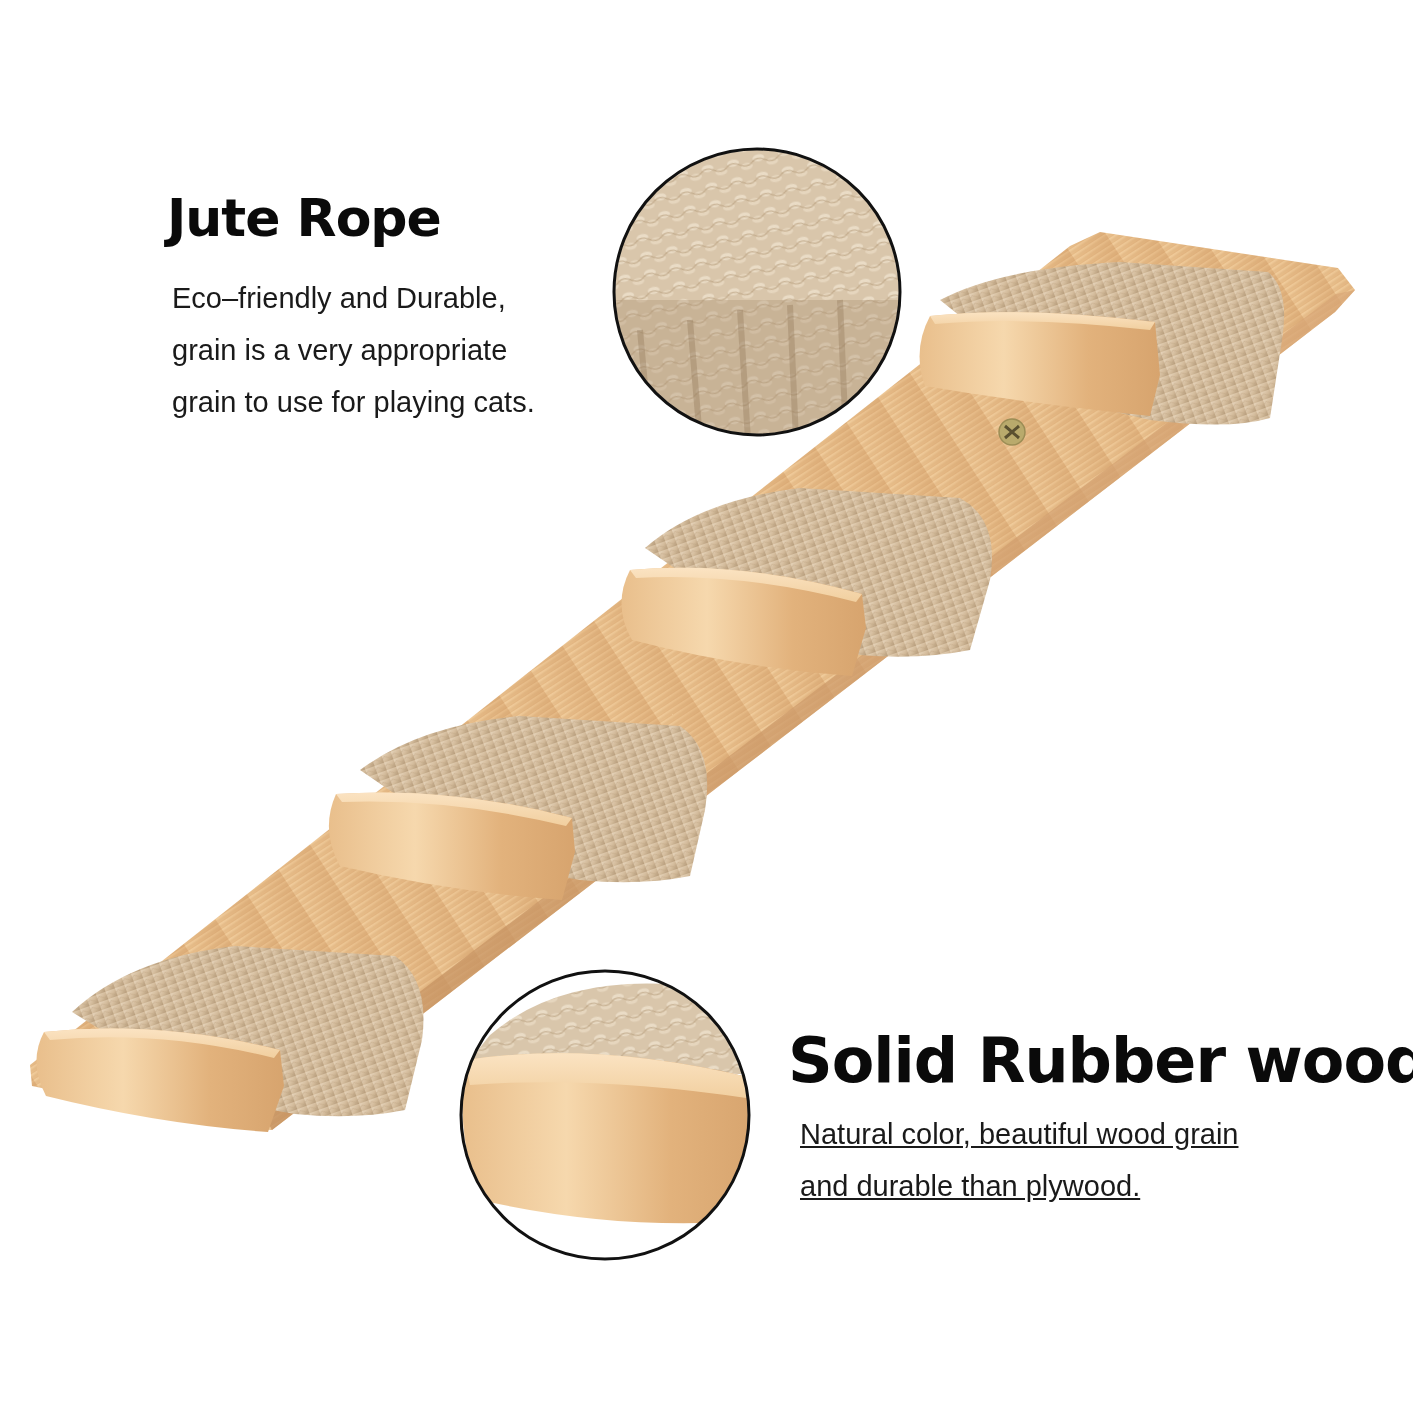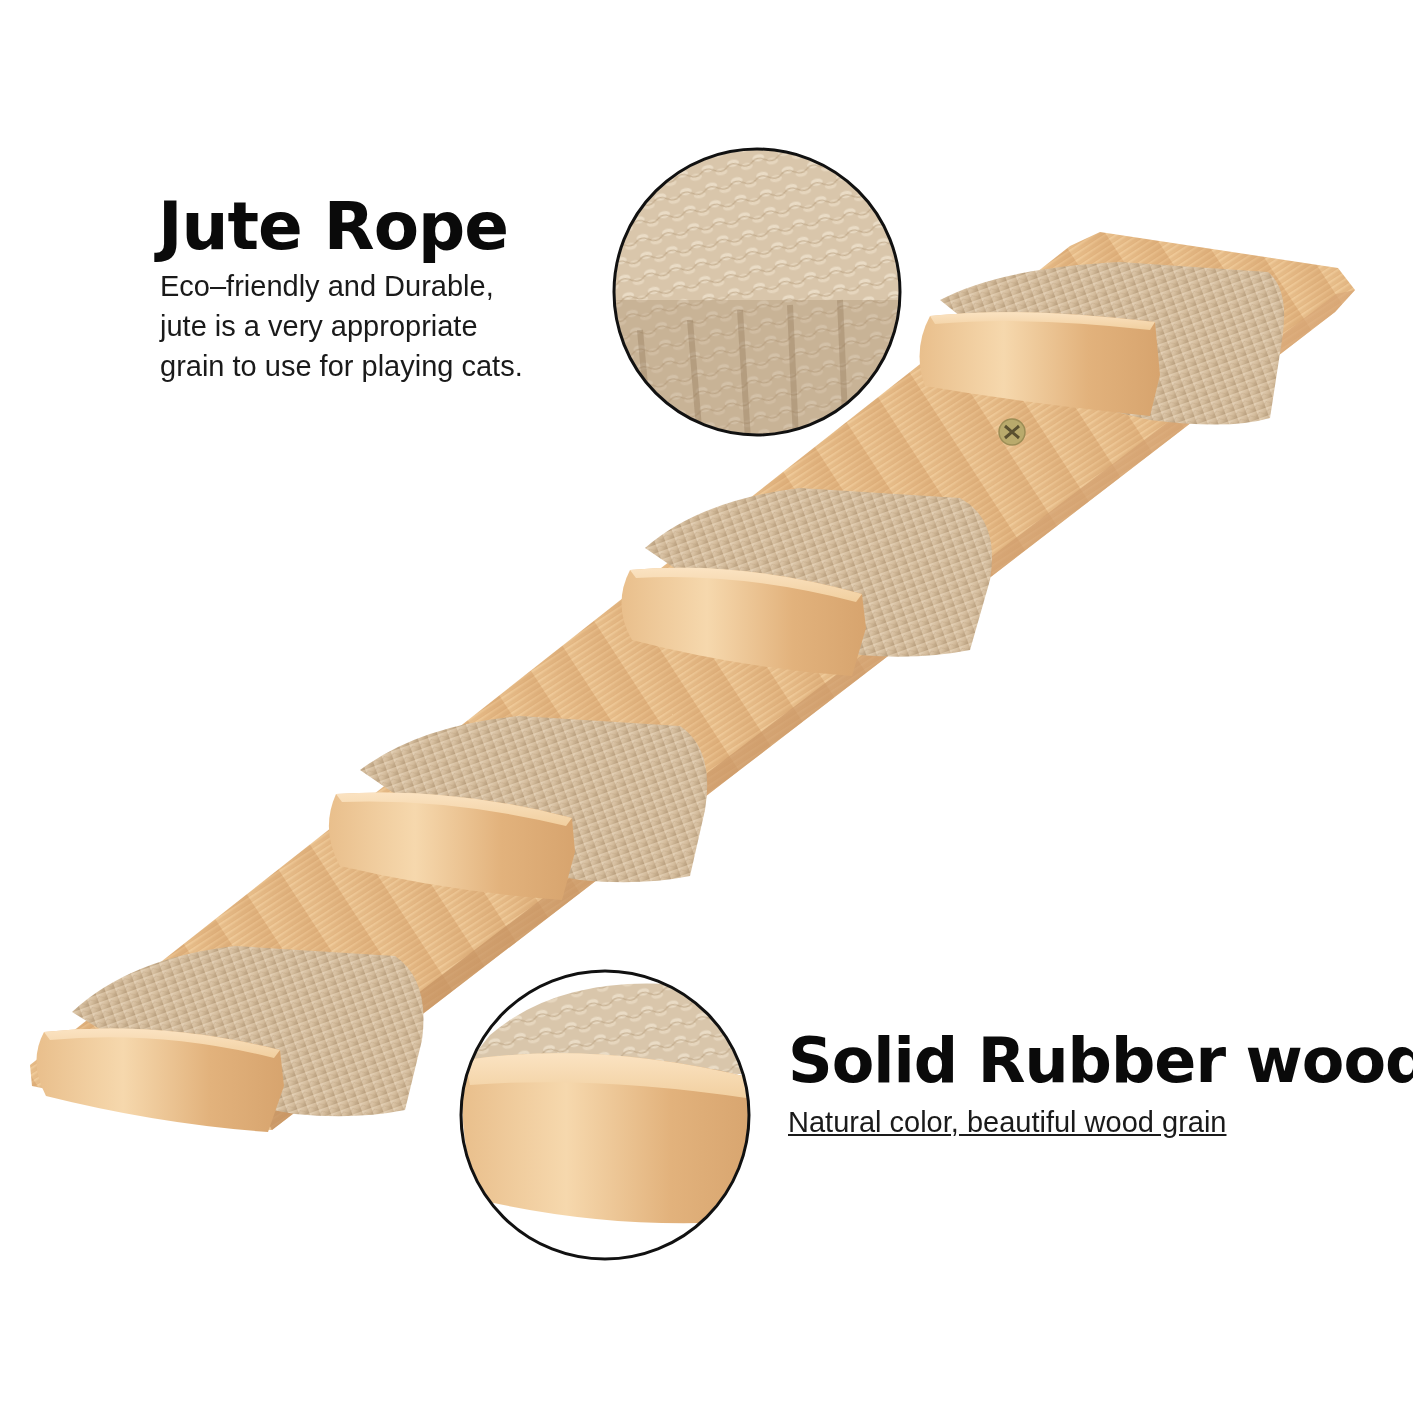--- a/index.html
+++ b/index.html
@@ -32,22 +32,22 @@
     }
     .desc {
       position: absolute;
       font-family: "Liberation Sans", sans-serif;
       color: #1a1a1a;
       font-size: 29px;
       line-height: 40px;
       white-space: nowrap;
       margin: 0;
     }
-    .desc div { margin: 0; }
-    #jute-title { left: 158px; top: 188px; font-size: 66px; }
+    .desc div { margin: 12px; }
+    #jute-title { left: 167px; top: 188px; font-size: 52px; }
     #jute-desc { left: 160px; top: 266px; }
     #wood-title { left: 788px; top: 1024px; font-size: 62px; }
     #wood-desc { left: 788px; top: 1102px; text-decoration: underline; }
   </style>
 </head>
 <body>
 
 <div class="canvas">
 
   <svg class="scene" viewBox="0 0 1413 1413" xmlns="http://www.w3.org/2000/svg">
@@ -153,22 +153,23 @@
         <path d="M465 1060 Q600 1040 760 1080 L760 1220 Q620 1232 480 1200 Q455 1130 465 1060 Z" fill="url(#stepFace)"></path>
         <path d="M465 1060 Q600 1040 760 1080 L760 1100 Q600 1075 470 1085 Z" fill="url(#stepTop)"></path>
       </g>
       <circle cx="605" cy="1115" r="144" fill="none" stroke="#111111" stroke-width="3"></circle>
     </g>
   </svg>
 
   <h1 id="jute-title" class="heading">Jute Rope</h1>
   <div id="jute-desc" class="desc">
     <div>Eco–friendly and Durable,</div>
-    <div>jute is a very appropriate</div>
+    <div>grain is a very appropriate</div>
     <div>grain to use for playing cats.</div>
   </div>
 
   <h1 id="wood-title" class="heading">Solid Rubber wood</h1>
   <div id="wood-desc" class="desc">
     <div>Natural color, beautiful wood grain</div>
+    <div>and durable than plywood.</div>
   </div>
 
 </div>
 
 </body></html>

